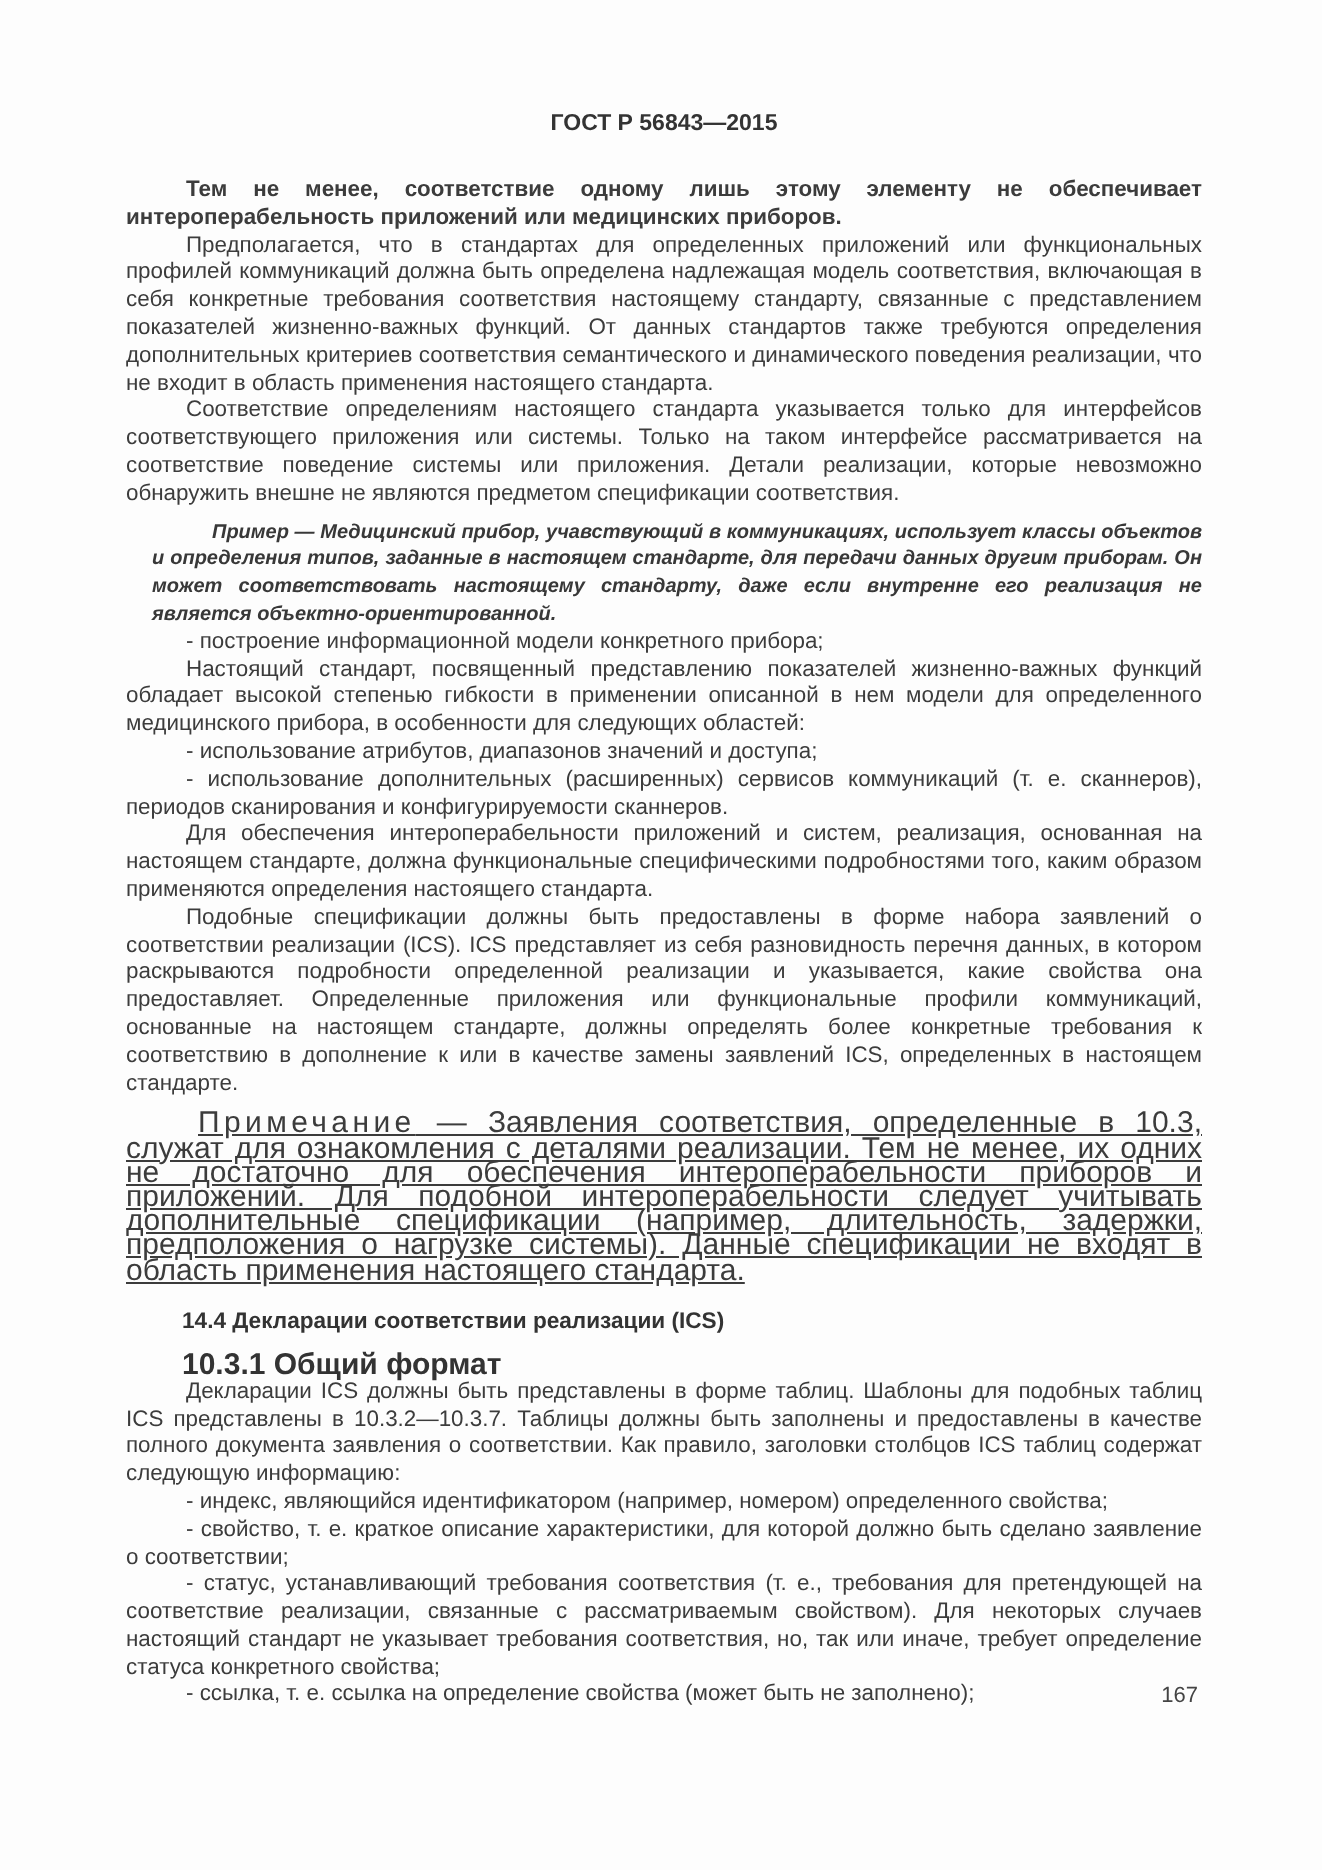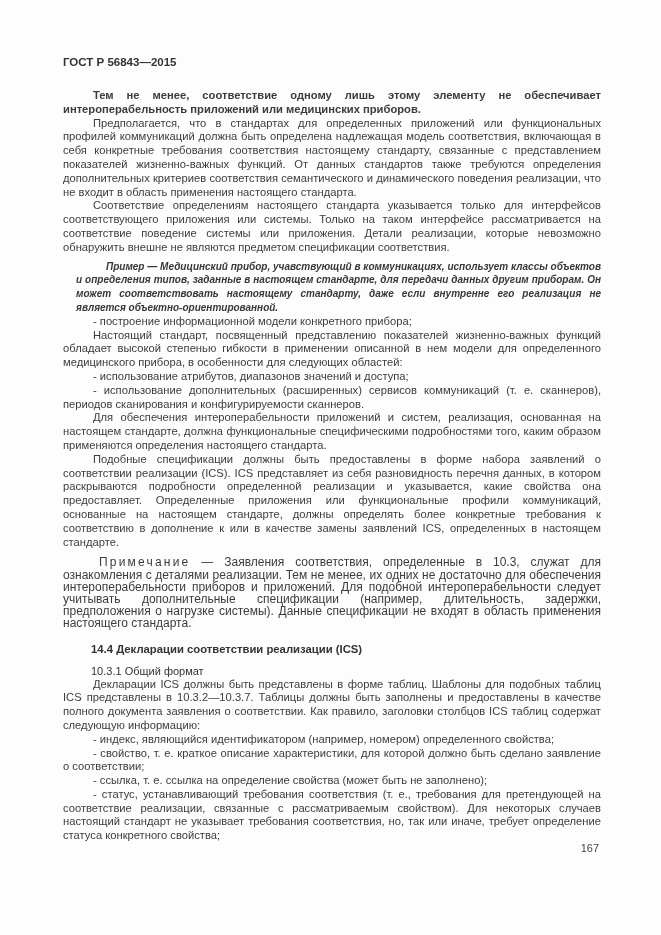--- a/index.html
+++ b/index.html
@@ -11,21 +11,21 @@
     overflow: hidden;
     position: relative;
   }
   .doc {
     position: absolute;
     left: 63px; top: 0;
     width: 538px; height: 935px;
   }
   .running-header {
     margin-top: 55px;
-    text-align: left;
+    text-align: center;
     font-weight: bold;
     font-size: 11.5px;
     line-height: 14px;
     color: #333;
   }
   .para {
     font-size: 11.2px;
     line-height: 13.8px;
     text-align: justify;
     text-indent: 30px;
@@ -44,33 +44,34 @@
   }
   .h2 {
     font-size: 11.3px;
     line-height: 14px;
     font-weight: bold;
     text-indent: 28px;
     margin: 12px 0 6px 0;
     color: #333;
   }
   .h3 {
-    font-size: 11px;
+    font-size: 15px;
     line-height: 14px;
-    font-weight: normal;
+    font-weight: bold;
     text-indent: 28px;
     margin: 8px 0 0 0;
     color: #333;
   }
   .note {
-    font-size: 12px;
+    font-size: 15px;
     line-height: 12.2px;
     text-align: justify;
     text-indent: 36px;
     margin: 7px 0 6px 0;
+    text-decoration: underline;
   }
   .note-label { letter-spacing: 2.2px; }
   .page-number {
     position: absolute;
     top: 841px;
     right: 2px;
     font-size: 11px;
     line-height: 14px;
     color: #444;
   }
@@ -98,18 +99,18 @@
   <p class="para">Подобные спецификации должны быть предоставлены в форме набора заявлений о соответствии реализации (ICS). ICS представляет из себя разновидность перечня данных, в котором раскрываются подробности определенной реализации и указывается, какие свойства она предоставляет. Определенные приложения или функциональные профили коммуникаций, основанные на настоящем стандарте, должны определять более конкретные требования к соответствию в дополнение к или в качестве замены заявлений ICS, определенных в настоящем стандарте.</p>
 
   <p class="note"><span class="note-label">Примечание</span><span> — Заявления соответствия, определенные в 10.3, служат для ознакомления с деталями реализации. Тем не менее, их одних не достаточно для обеспечения интероперабельности приборов и приложений. Для подобной интероперабельности следует учитывать дополнительные спецификации (например, длительность, задержки, предположения о нагрузке системы). Данные спецификации не входят в область применения настоящего стандарта.</span></p>
 
   <p class="h2">14.4 Декларации соответствии реализации (ICS)</p>
   <p class="h3">10.3.1 Общий формат</p>
 
   <p class="para">Декларации ICS должны быть представлены в форме таблиц. Шаблоны для подобных таблиц ICS представлены в 10.3.2—10.3.7. Таблицы должны быть заполнены и предоставлены в качестве полного документа заявления о соответствии. Как правило, заголовки столбцов ICS таблиц содержат следующую информацию:</p>
   <p class="para">- индекс, являющийся идентификатором (например, номером) определенного свойства;</p>
   <p class="para">- свойство, т. е. краткое описание характеристики, для которой должно быть сделано заявление о соответствии;</p>
+  <p class="para">- статус, устанавливающий требования соответствия (т. е., требования для претендующей на соответствие реализации, связанные с рассматриваемым свойством). Для некоторых случаев настоящий стандарт не указывает требования соответствия, но, так или иначе, требует определение статуса конкретного свойства;</p>
   <p class="para">- ссылка, т. е. ссылка на определение свойства (может быть не заполнено);</p>
-  <p class="para">- статус, устанавливающий требования соответствия (т. е., требования для претендующей на соответствие реализации, связанные с рассматриваемым свойством). Для некоторых случаев настоящий стандарт не указывает требования соответствия, но, так или иначе, требует определение статуса конкретного свойства;</p>
 
   <div class="page-number">167</div>
 
 </div>
 
 </body></html>

